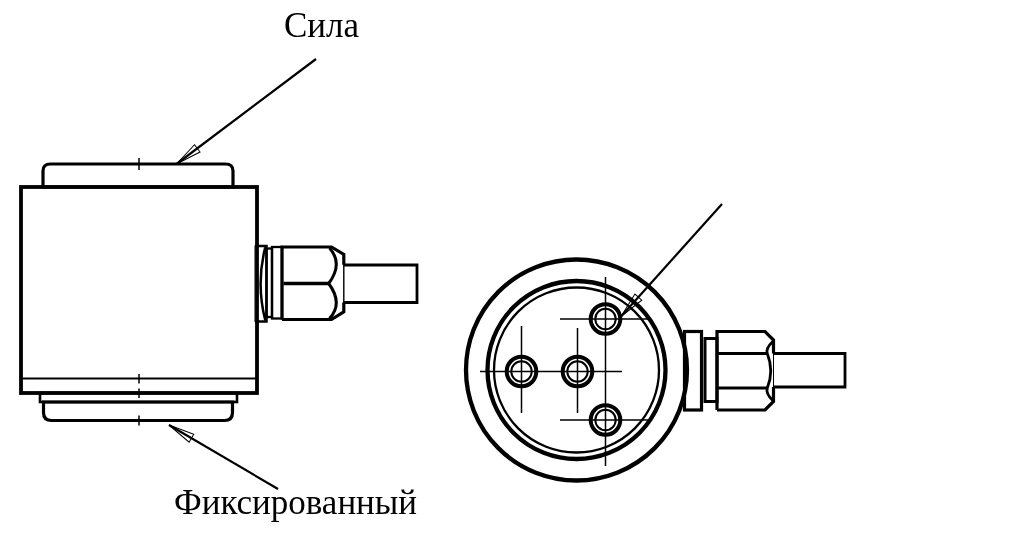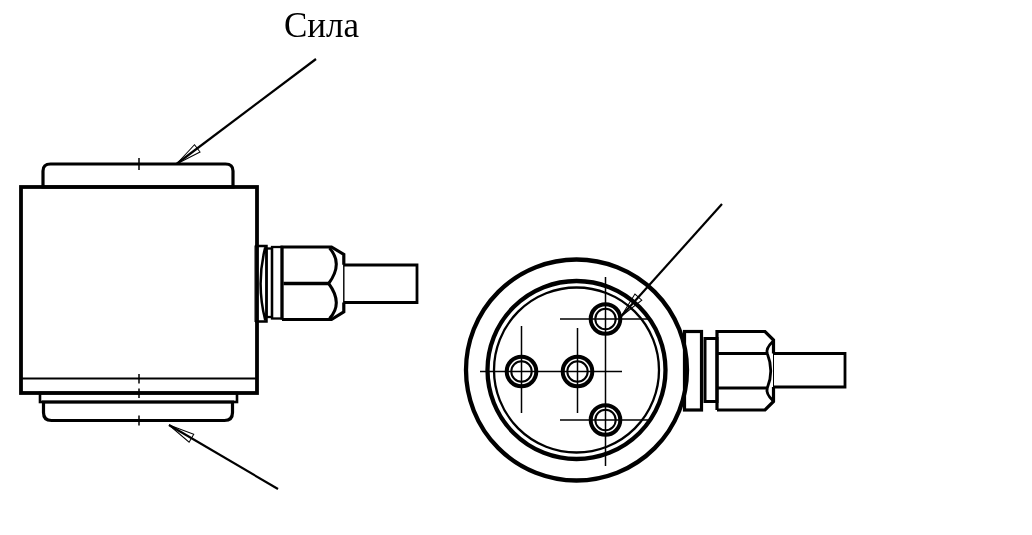--- a/index.html
+++ b/index.html
@@ -131,15 +131,16 @@
 
     <g>
       <line x1="316" y1="59" x2="176.5" y2="164" stroke-width="2.2" marker-end="url(#arrowhead)" stroke="#ee0000"></line>
       <line x1="278" y1="489" x2="169" y2="425" stroke-width="2.2" marker-end="url(#arrowhead)" stroke="#ee0000"></line>
       <line x1="722" y1="204" x2="621" y2="316.5" stroke-width="2.2" marker-end="url(#arrowhead)" stroke="#ee0000"></line>
     </g>
   </svg>
 
   <div class="label label-force">Сила</div>
 
+  <div class="label label-fixed">Фиксированный</div>
 
 
 </div>
 
 </body></html>

